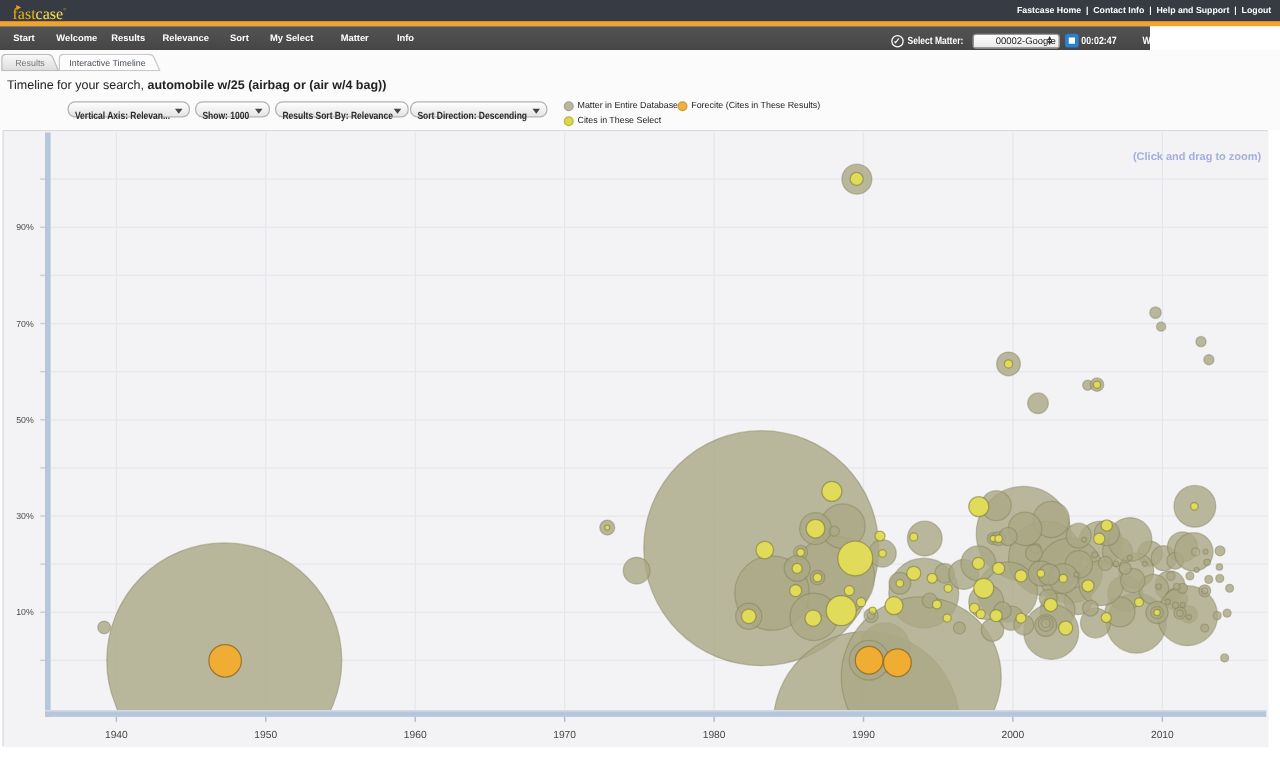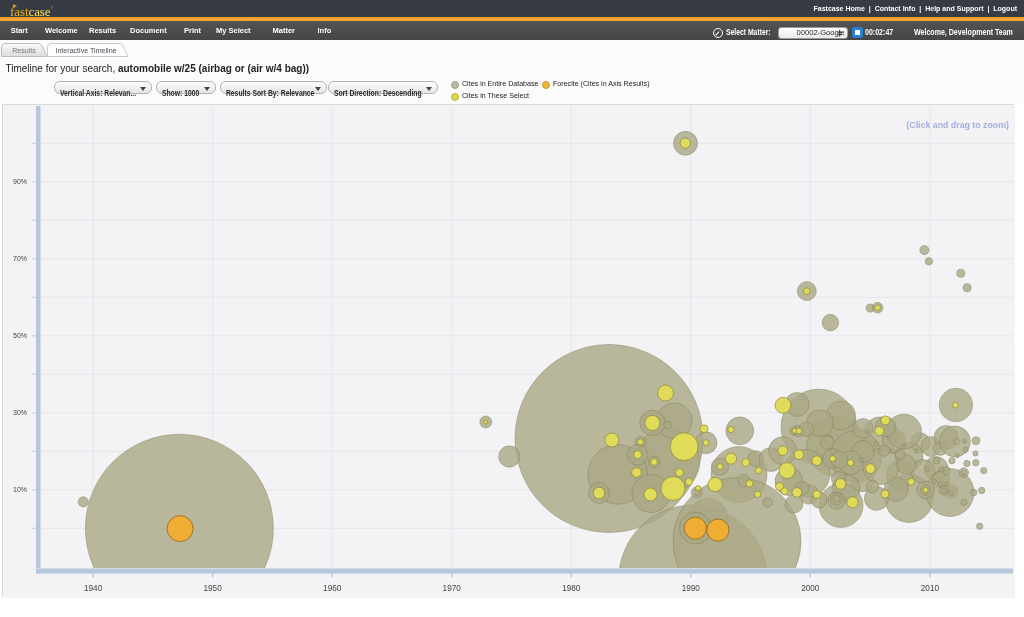--- a/index.html
+++ b/index.html
@@ -6,26 +6,26 @@
 .abs{position:absolute}
 </style></head>
 <body>
 <div class="abs" style="left:0;top:0;width:1024px;height:17px;background:#373b44">
   <span class="abs" style="left:10px;top:2px;font-family:'Liberation Serif',serif;font-size:12.8px;line-height:15px"><span style="color:#eab308">fast</span><span style="color:#fde047">case</span><span style="color:#e8951c;font-size:6px;vertical-align:super">°</span></span>
   <span class="abs" style="left:13px;top:4px;width:0;height:0;border-top:2.5px solid transparent;border-bottom:2.5px solid transparent;border-left:4px solid #ef9a22"></span>
   <span class="abs" style="right:7px;top:0;font-size:7px;color:#fff;line-height:18px;font-weight:bold;white-space:nowrap">Fastcase Home&nbsp; | &nbsp;Contact Info&nbsp; | &nbsp;Help and Support&nbsp; | &nbsp;Logout</span>
 </div>
 <div class="abs" style="left:0;top:16.5px;width:1024px;height:0.8px;background:#23262c"></div>
 <div class="abs" style="left:0;top:17.3px;width:1024px;height:3.9px;background:#f4a42e"></div>
-<div class="abs" style="left:0;top:21px;width:1024px;height:19px;background:linear-gradient(#535353,#464646);color:#fff;font-size:7.5px;font-weight:bold">
+<div class="abs" style="left:0;top:21px;width:920px;height:19px;background:linear-gradient(#535353,#464646);color:#fff;font-size:7.5px;font-weight:bold">
 <span style="position:absolute;left:10.7px;top:0;line-height:19px">Start</span>
     <span style="position:absolute;left:45px;top:0;line-height:19px">Welcome</span>
     <span style="position:absolute;left:89px;top:0;line-height:19px">Results</span>
-    <span style="position:absolute;left:130px;top:0;line-height:19px">Document</span>
-    <span style="position:absolute;left:184px;top:0;line-height:19px">Print</span>
+    <span style="position:absolute;left:130px;top:0;line-height:19px">Relevance</span>
+    <span style="position:absolute;left:184px;top:0;line-height:19px">Sort</span>
     <span style="position:absolute;left:216px;top:0;line-height:19px">My Select</span>
     <span style="position:absolute;left:272.5px;top:0;line-height:19px">Matter</span>
     <span style="position:absolute;left:317.5px;top:0;line-height:19px">Info</span>
   <span class="abs" style="left:712.5px;top:6.5px;width:10px;height:10px;border:1px solid #fff;border-radius:50%;text-align:center;line-height:9px;font-size:7px">✓</span>
   <span class="abs" style="left:726px;top:2px;line-height:19px;font-size:8.3px;white-space:nowrap"><span style="display:inline-block;transform:scaleX(.82);transform-origin:0 50%">Select Matter:</span></span>
   <span class="abs" style="left:777.5px;top:5.5px;width:70px;height:12.5px;background:linear-gradient(#fff,#e9e9e9);border:1px solid #9a9a9a;border-radius:3px;color:#222;font-weight:normal;font-size:7.6px;line-height:10.5px;padding-left:18px">00002-Google<span style="position:absolute;right:4px;top:1px;color:#333;font-size:5.5px;line-height:4.8px">▲<br>▼</span></span>
   <span class="abs" style="left:851.5px;top:5.8px;width:11px;height:11px;background:#2b7fd0;border-radius:2.5px"></span>
   <span class="abs" style="left:854.5px;top:8.8px;width:5px;height:5px;background:#fff"></span>
   <span class="abs" style="left:865px;top:2px;line-height:19px;font-size:8.3px;white-space:nowrap"><span style="display:inline-block;transform:scaleX(.85);transform-origin:0 50%">00:02:47</span></span>
   <span class="abs" style="left:914px;top:2px;line-height:19px;font-size:8.3px;white-space:nowrap"><span style="display:inline-block;transform:scaleX(.85);transform-origin:0 50%">Welcome, Development Team</span></span>
@@ -43,23 +43,23 @@
 <text x="24" y="9.8" text-anchor="middle" font-family="Liberation Sans, sans-serif" font-size="7.1" fill="#777">Results</text>
 <text x="86" y="9.8" text-anchor="middle" font-family="Liberation Sans, sans-serif" font-size="7.1" fill="#48505a">Interactive Timeline</text>
 </svg>
 <div class="abs" style="left:5.5px;top:63px;font-size:10px;color:#222">Timeline for your search, <b>automobile w/25 (airbag or (air w/4 bag))</b></div>
 <div style="position:absolute;left:54px;top:81px;width:97.5px;height:13px;border:1px solid #b2b2b2;border-radius:6px;background:linear-gradient(#fefefe,#e5e5e5);white-space:nowrap"><span style="display:inline-block;transform:scaleX(.82);transform-origin:0 50%;font-size:8.3px;font-weight:bold;color:#2a2a2a;line-height:12px;padding-left:6px">Vertical Axis: Relevan...</span><span style="position:absolute;right:5px;top:5px;width:0;height:0;border-left:3.2px solid transparent;border-right:3.2px solid transparent;border-top:4px solid #444"></span></div>
 <div style="position:absolute;left:155.5px;top:81px;width:60px;height:13px;border:1px solid #b2b2b2;border-radius:6px;background:linear-gradient(#fefefe,#e5e5e5);white-space:nowrap"><span style="display:inline-block;transform:scaleX(.82);transform-origin:0 50%;font-size:8.3px;font-weight:bold;color:#2a2a2a;line-height:12px;padding-left:6px">Show: 1000</span><span style="position:absolute;right:5px;top:5px;width:0;height:0;border-left:3.2px solid transparent;border-right:3.2px solid transparent;border-top:4px solid #444"></span></div>
 <div style="position:absolute;left:219.5px;top:81px;width:107px;height:13px;border:1px solid #b2b2b2;border-radius:6px;background:linear-gradient(#fefefe,#e5e5e5);white-space:nowrap"><span style="display:inline-block;transform:scaleX(.82);transform-origin:0 50%;font-size:8.3px;font-weight:bold;color:#2a2a2a;line-height:12px;padding-left:6px">Results Sort By: Relevance</span><span style="position:absolute;right:5px;top:5px;width:0;height:0;border-left:3.2px solid transparent;border-right:3.2px solid transparent;border-top:4px solid #444"></span></div>
 <div style="position:absolute;left:327.5px;top:81px;width:110px;height:13px;border:1px solid #b2b2b2;border-radius:6px;background:linear-gradient(#fefefe,#e5e5e5);white-space:nowrap"><span style="display:inline-block;transform:scaleX(.82);transform-origin:0 50%;font-size:8.3px;font-weight:bold;color:#2a2a2a;line-height:12px;padding-left:6px">Sort Direction: Descending</span><span style="position:absolute;right:5px;top:5px;width:0;height:0;border-left:3.2px solid transparent;border-right:3.2px solid transparent;border-top:4px solid #444"></span></div>
 
 <div style="position:absolute;left:451px;top:80.5px;width:8px;height:8px;border-radius:50%;background:#b9b79e;border:1px solid #a5a38a;box-sizing:border-box"></div>
-<span style="position:absolute;left:462px;top:80px;font-size:7.1px;color:#222;line-height:9px">Cites in Entire Database</span>
+<span style="position:absolute;left:462px;top:80px;font-size:7.1px;color:#222;line-height:9px">Matter in Entire Database</span>
 <div style="position:absolute;left:542px;top:80.5px;width:8px;height:8px;border-radius:50%;background:#eeb33c;border:1px solid #cf9a34;box-sizing:border-box"></div>
-<span style="position:absolute;left:553px;top:80px;font-size:7.1px;color:#222;line-height:9px">Forecite (Cites in Axis Results)</span>
+<span style="position:absolute;left:553px;top:80px;font-size:7.1px;color:#222;line-height:9px">Forecite (Cites in These Results)</span>
 <div style="position:absolute;left:451px;top:92.5px;width:8px;height:8px;border-radius:50%;background:#dcd64a;border:1px solid #b9b33e;box-sizing:border-box"></div>
 <span style="position:absolute;left:462px;top:92px;font-size:7.1px;color:#222;line-height:9px">Cites in These Select</span>
 
 <div class="abs" style="left:2px;top:103.5px;width:1012px;height:493px;border:1px solid #d9d9d9;background:#f3f3f5">
 <svg width="1012" height="493" viewBox="0 0 1012 493" style="position:absolute;left:0;top:0">
 <rect x="0" y="0" width="1012" height="493" fill="#f3f3f5"></rect>
 <g transform="translate(-2,-103.5)">
 <line x1="39.5" y1="526.8" x2="1013" y2="526.8" stroke="#e7e7eb" stroke-width="1"></line>
 <line x1="39.5" y1="488.3" x2="1013" y2="488.3" stroke="#e7e7eb" stroke-width="1"></line>
 <line x1="39.5" y1="449.8" x2="1013" y2="449.8" stroke="#e7e7eb" stroke-width="1"></line>

